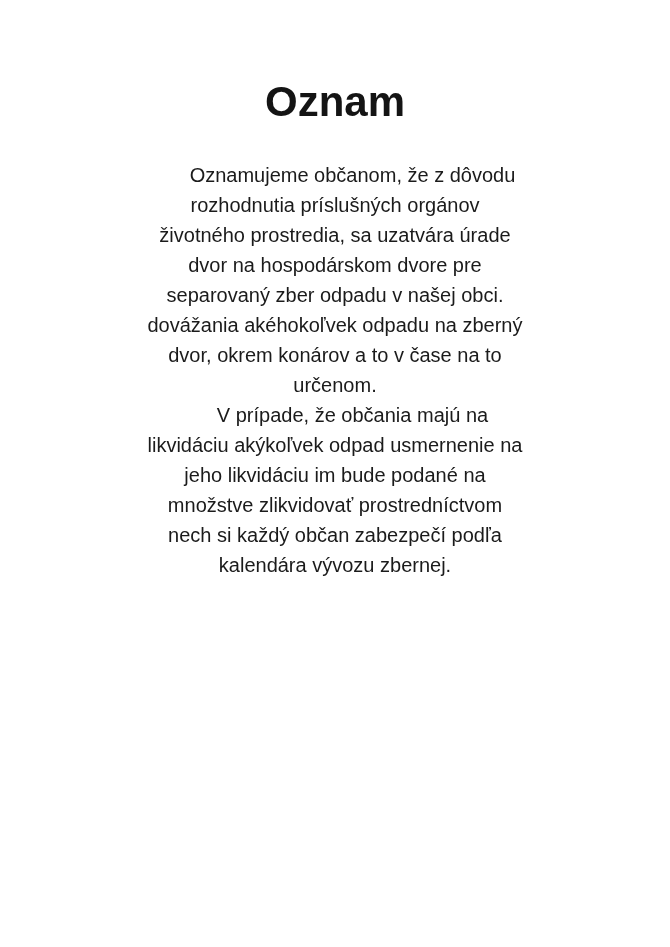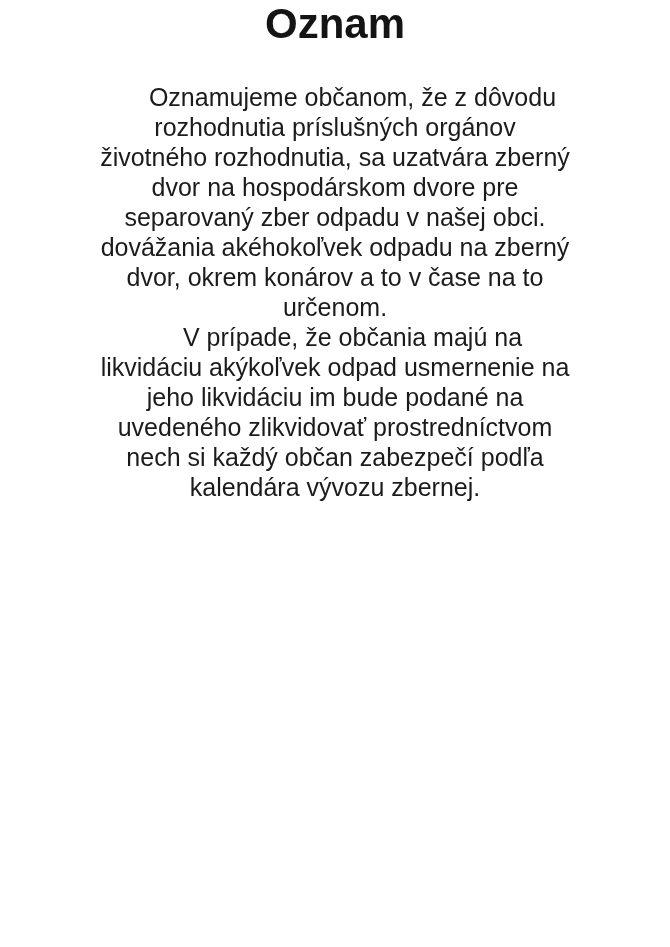--- a/index.html
+++ b/index.html
@@ -11,60 +11,61 @@
     position: relative;
     width: 670px;
     height: 947px;
     background: #ffffff;
     overflow: hidden;
     font-family: "Liberation Sans", "DejaVu Sans", sans-serif;
     color: #1b1b1b;
   }
   .doc-title {
     margin: 0;
+    padding-top: 78px;
     margin-bottom: 34px;
     text-align: center;
     font-size: 42px;
     line-height: 48px;
     font-weight: 700;
     letter-spacing: 0px;
     color: #141414;
   }
   .doc-body {
     width: 640px;
     margin: 0 auto;
   }
   .line {
     margin: 0;
     text-align: center;
-    font-size: 25px;
+    font-size: 20px;
     line-height: 30px;
     white-space: pre-wrap;
     color: #1b1b1b;
   }
   .line.first {
     text-indent: 35px;
   }
 </style>
 </head>
 <body>
 
 <div class="page">
   <h1 class="doc-title">Oznam</h1>
   <div class="doc-body">
     <p class="line first">Oznamujeme občanom, že z dôvodu</p>
     <p class="line">rozhodnutia príslušných orgánov</p>
-    <p class="line">životného rozhodnutia, sa uzatvára zberný</p>
+    <p class="line">životného prostredia, sa uzatvára úrade</p>
     <p class="line">dvor na hospodárskom dvore pre</p>
     <p class="line">separovaný zber odpadu v našej obci.</p>
 
     <p class="line">dovážania akéhokoľvek odpadu na zberný</p>
     <p class="line">dvor, okrem konárov a to v čase na to</p>
     <p class="line">určenom.</p>
 
     <p class="line first">V prípade, že občania majú na</p>
     <p class="line">likvidáciu akýkoľvek odpad usmernenie na</p>
     <p class="line">jeho likvidáciu im bude podané na</p>
-    <p class="line">uvedeného zlikvidovať prostredníctvom</p>
+    <p class="line">množstve zlikvidovať prostredníctvom</p>
     <p class="line">nech si každý občan zabezpečí podľa</p>
     <p class="line">kalendára vývozu zbernej.</p>
   </div>
 </div>
 
 </body></html>

